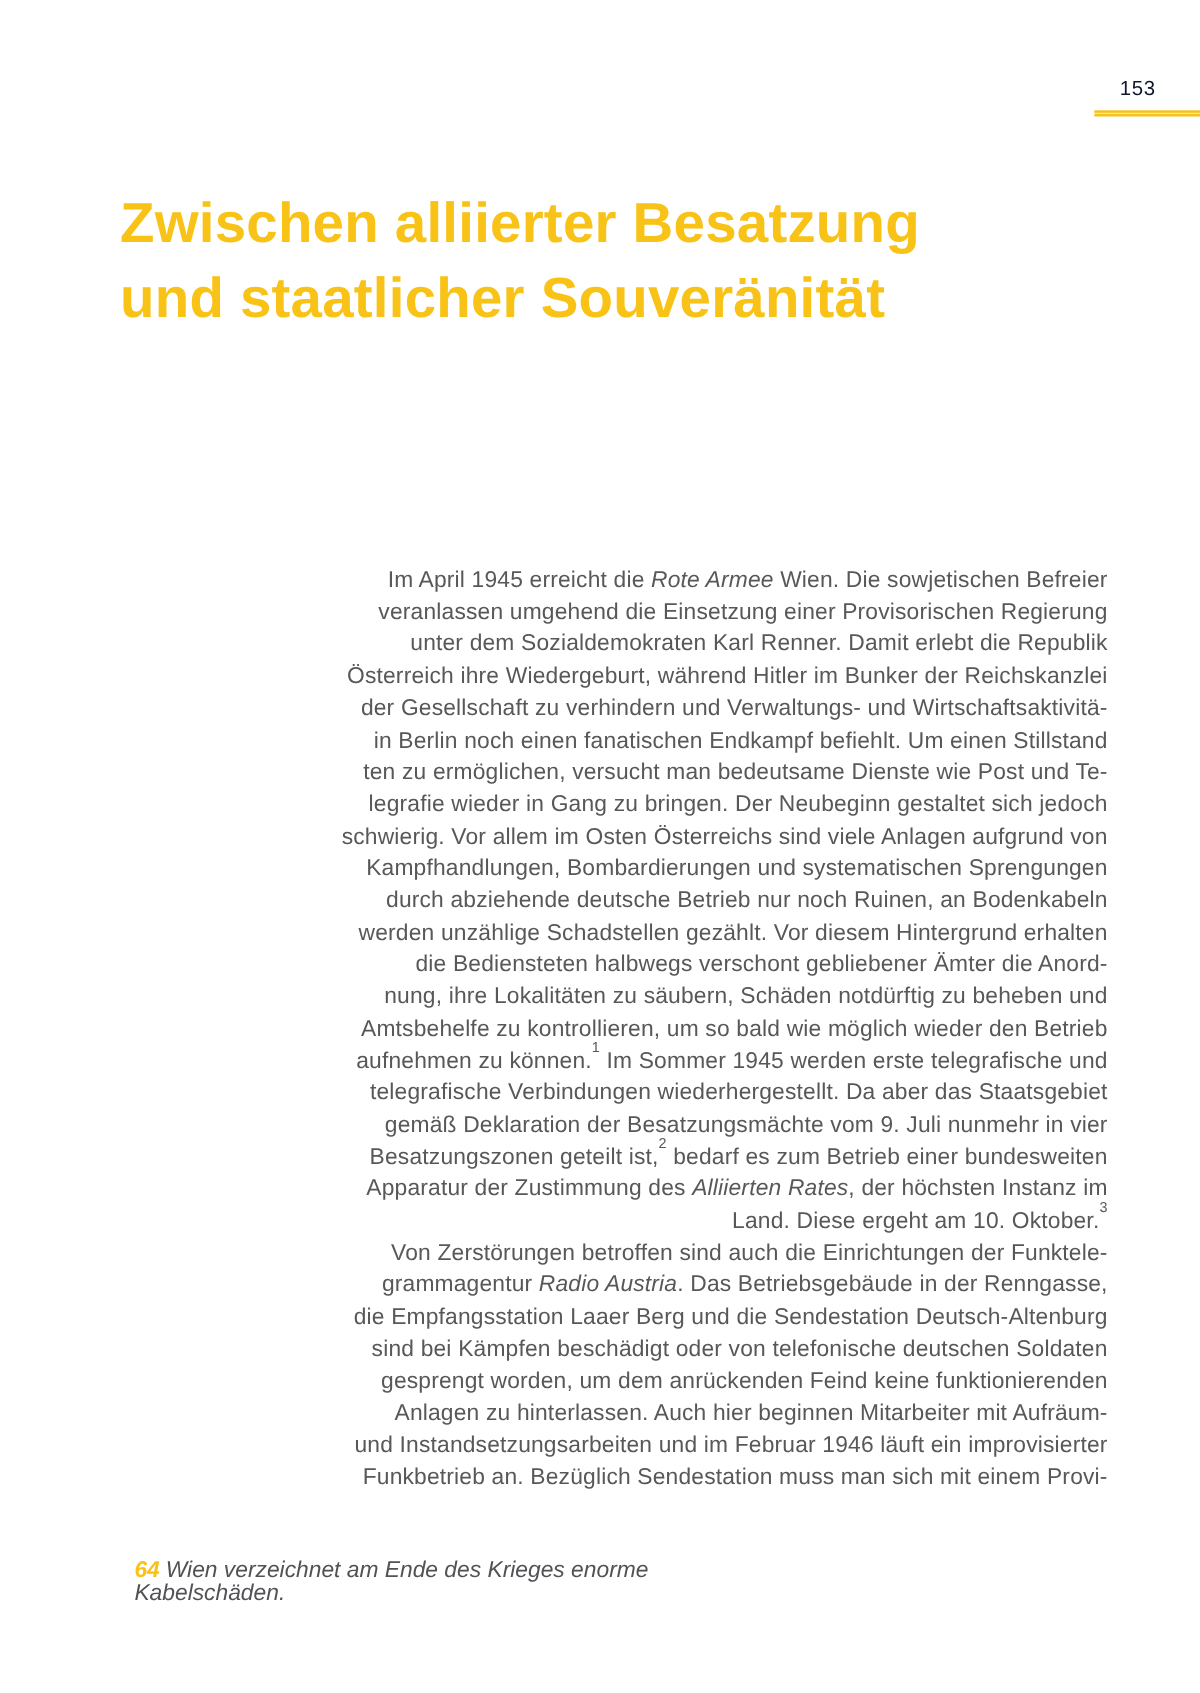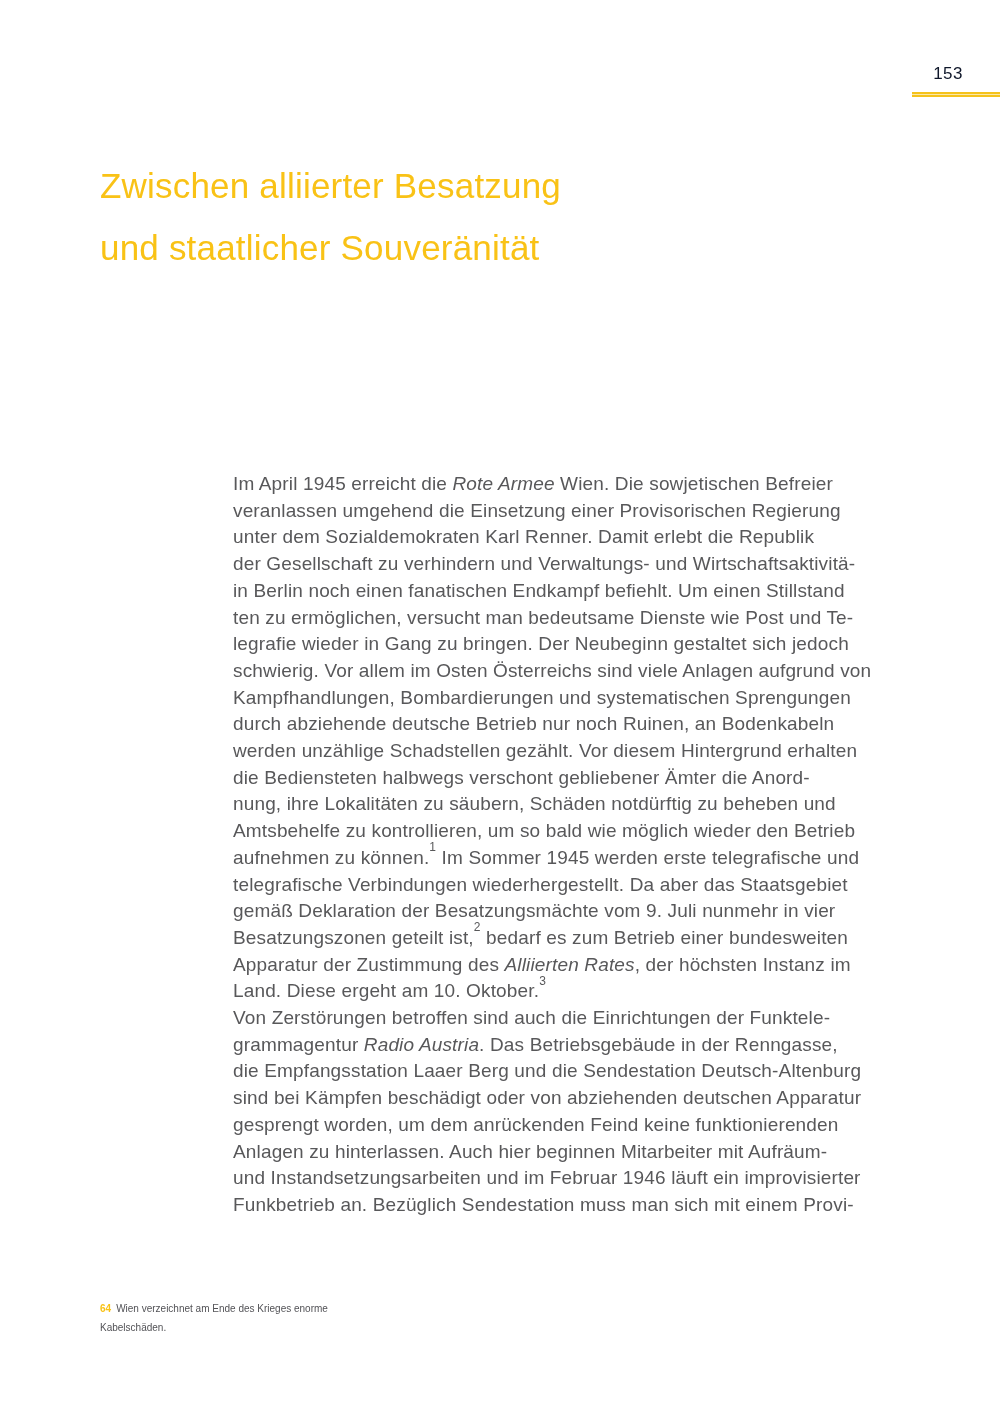--- a/index.html
+++ b/index.html
@@ -35,55 +35,56 @@
     border-top: 2px solid #F5C21B;
     border-bottom: 2px solid #F5C21B;
   }
 
   
   .title {
     position: absolute;
     top: 155px;
     left: 100px;
     margin: 0;
-    font-size: 35px;
+    font-size: 47px;
     line-height: 62px;
-    font-weight: 400;
+    font-weight: 700;
     letter-spacing: 0.2px;
     color: #F9C216;
   }
 
   
   .body {
     position: absolute;
     top: 471px;
     left: 233px;
     width: 690px;
     font-size: 19px;
     line-height: 26.7px;
     letter-spacing: 0.15px;
     color: #58585A;
   }
-  .body-line { white-space: nowrap; }
+  .body-line { white-space: nowrap; text-align: right; }
   .body .it { font-style: italic; }
   .body sup {
     font-size: 12px;
     line-height: 0;
     position: relative;
     top: -0.45em;
   }
 
   
   .caption {
     position: absolute;
     top: 1299px;
-    left: 100px;
-    font-size: 10px;
+    left: 112px;
+    font-size: 19px;
     line-height: 19px;
     color: #525256;
+    font-style: italic;
   }
   .caption-num {
     color: #F9C216;
     font-weight: bold;
     margin-right: 5px;
   }
 </style>
 </head>
 <body>
 
@@ -95,41 +96,42 @@
 
   <h1 class="title">
     <span>Zwischen alliierter Besatzung</span><br>
     <span>und staatlicher Souveränität</span>
   </h1>
 
   <div class="body">
       <div class="body-line"><span>Im April 1945 erreicht die </span><span class="it">Rote Armee</span><span> Wien. Die sowjetischen Befreier</span></div>
       <div class="body-line"><span>veranlassen umgehend die Einsetzung einer Provisorischen Regierung</span></div>
       <div class="body-line"><span>unter dem Sozialdemokraten Karl Renner. Damit erlebt die Republik</span></div>
+      <div class="body-line"><span>Österreich ihre Wiedergeburt, während Hitler im Bunker der Reichskanzlei</span></div>
       <div class="body-line"><span>der Gesellschaft zu verhindern und Verwaltungs- und Wirtschaftsaktivitä-</span></div>
       <div class="body-line"><span>in Berlin noch einen fanatischen Endkampf befiehlt. Um einen Stillstand</span></div>
       <div class="body-line"><span>ten zu ermöglichen, versucht man bedeutsame Dienste wie Post und Te-</span></div>
       <div class="body-line"><span>legrafie wieder in Gang zu bringen. Der Neubeginn gestaltet sich jedoch</span></div>
       <div class="body-line"><span>schwierig. Vor allem im Osten Österreichs sind viele Anlagen aufgrund von</span></div>
       <div class="body-line"><span>Kampfhandlungen, Bombardierungen und systematischen Sprengungen</span></div>
       <div class="body-line"><span>durch abziehende deutsche Betrieb nur noch Ruinen, an Bodenkabeln</span></div>
       <div class="body-line"><span>werden unzählige Schadstellen gezählt. Vor diesem Hintergrund erhalten</span></div>
       <div class="body-line"><span>die Bediensteten halbwegs verschont gebliebener Ämter die Anord-</span></div>
       <div class="body-line"><span>nung, ihre Lokalitäten zu säubern, Schäden notdürftig zu beheben und</span></div>
       <div class="body-line"><span>Amtsbehelfe zu kontrollieren, um so bald wie möglich wieder den Betrieb</span></div>
       <div class="body-line"><span>aufnehmen zu können.</span><sup>1</sup><span> Im Sommer 1945 werden erste telegrafische und</span></div>
       <div class="body-line"><span>telegrafische Verbindungen wiederhergestellt. Da aber das Staatsgebiet</span></div>
       <div class="body-line"><span>gemäß Deklaration der Besatzungsmächte vom 9. Juli nunmehr in vier</span></div>
       <div class="body-line"><span>Besatzungszonen geteilt ist,</span><sup>2</sup><span> bedarf es zum Betrieb einer bundesweiten</span></div>
       <div class="body-line"><span>Apparatur der Zustimmung des </span><span class="it">Alliierten Rates</span><span>, der höchsten Instanz im</span></div>
       <div class="body-line"><span>Land. Diese ergeht am 10. Oktober.</span><sup>3</sup></div>
       <div class="body-line"><span>Von Zerstörungen betroffen sind auch die Einrichtungen der Funktele-</span></div>
       <div class="body-line"><span>grammagentur </span><span class="it">Radio Austria</span><span>. Das Betriebsgebäude in der Renngasse,</span></div>
       <div class="body-line"><span>die Empfangsstation Laaer Berg und die Sendestation Deutsch-Altenburg</span></div>
-      <div class="body-line"><span>sind bei Kämpfen beschädigt oder von abziehenden deutschen Apparatur</span></div>
+      <div class="body-line"><span>sind bei Kämpfen beschädigt oder von telefonische deutschen Soldaten</span></div>
       <div class="body-line"><span>gesprengt worden, um dem anrückenden Feind keine funktionierenden</span></div>
       <div class="body-line"><span>Anlagen zu hinterlassen. Auch hier beginnen Mitarbeiter mit Aufräum-</span></div>
       <div class="body-line"><span>und Instandsetzungsarbeiten und im Februar 1946 läuft ein improvisierter</span></div>
       <div class="body-line"><span>Funkbetrieb an. Bezüglich Sendestation muss man sich mit einem Provi-</span></div>
     </div>
 
   <div class="caption">
     <span class="caption-num">64</span><span>Wien verzeichnet am Ende des Krieges enorme</span><br>
     <span>Kabelschäden.</span>
   </div>

